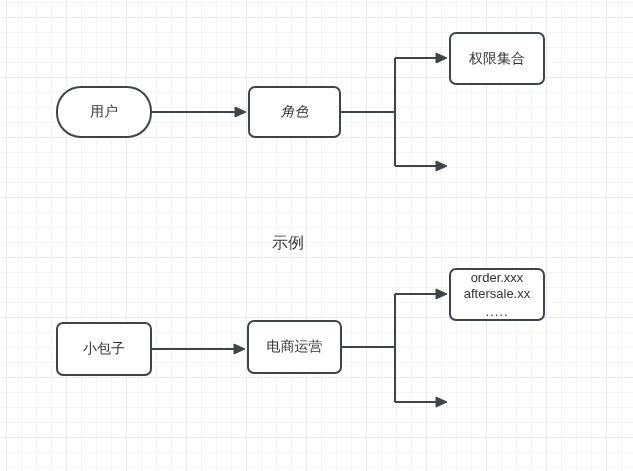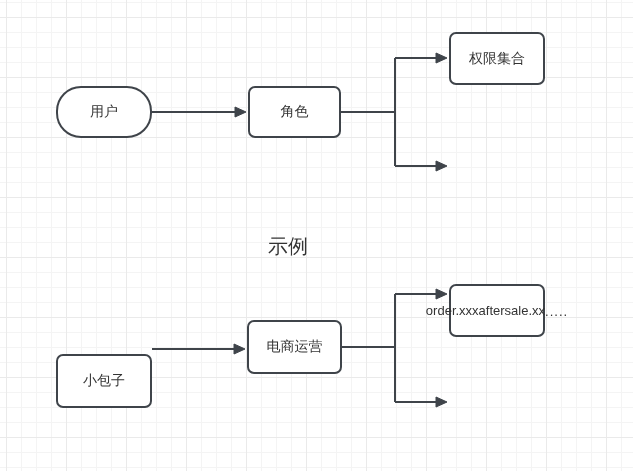--- a/index.html
+++ b/index.html
@@ -48,34 +48,33 @@
     border: 2px solid #3f444a;
     border-radius: 7px;
     display: flex;
     align-items: center;
     justify-content: center;
     color: #333333;
     font-size: 14px;
     text-align: center;
   }
   .node.multi {
-    flex-direction: row;
+    flex-direction: column;
     font-size: 13px;
     line-height: 16px;
     padding-top: 1px;
-    margin-top: 16px;
   }
   .node.multi .dots {
     margin-top: 2px;
     letter-spacing: 1px;
   }
   .free-label {
     position: absolute;
     color: #333333;
-    font-size: 20px;
+    font-size: 16px;
     text-align: center;
     font-family: Liberation Mono, monospace;
   }
 </style>
 </head>
 <body>
 
 <div class="canvas">
 
   <svg class="connectors" viewBox="0 0 633 471">
@@ -96,32 +95,32 @@
     <line x1="395" y1="294" x2="436" y2="294"></line>
     <polygon points="447,294 436,289 436,299"></polygon>
     <line x1="395" y1="402" x2="436" y2="402"></line>
     <polygon points="447,402 436,397 436,407"></polygon>
   </svg>
 
   <div class="node" style="left:56px; top:86px; width:96px; height:52px;border-radius:25px;">
     <span>用户</span>
   </div>
 
-  <div class="node" style="left:248px; top:86px; width:93px; height:52px;">
+  <div class="node" style="left:248px; top:86px; width:93px; height:52px;font-style:italic;">
     <span>角色</span>
   </div>
 
   <div class="node" style="left:449px; top:32px; width:96px; height:53px;">
     <span>权限集合</span>
   </div>
 
 
   <div class="free-label" style="left:258px; top:233px; width:60px;">示例</div>
 
-  <div class="node" style="left:56px; top:322px; width:96px; height:54px;margin-top:32px;">
+  <div class="node" style="left:56px; top:322px; width:96px; height:54px;">
     <span>小包子</span>
   </div>
 
   <div class="node" style="left:247px; top:320px; width:95px; height:54px;">
     <span>电商运营</span>
   </div>
 
   <div class="node multi" style="left:449px; top:268px; width:96px; height:53px;">
     <span>order.xxx</span>
     <span>aftersale.xx</span>

